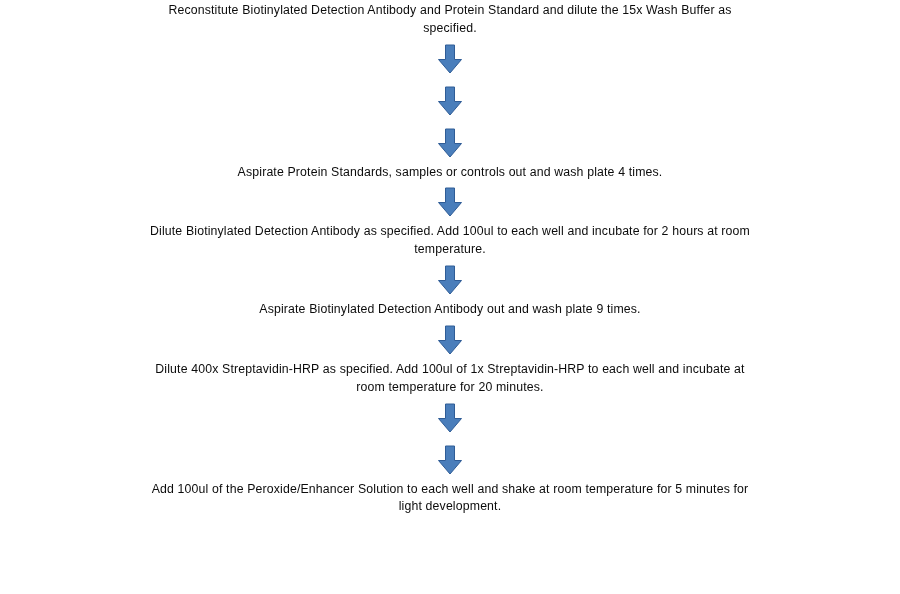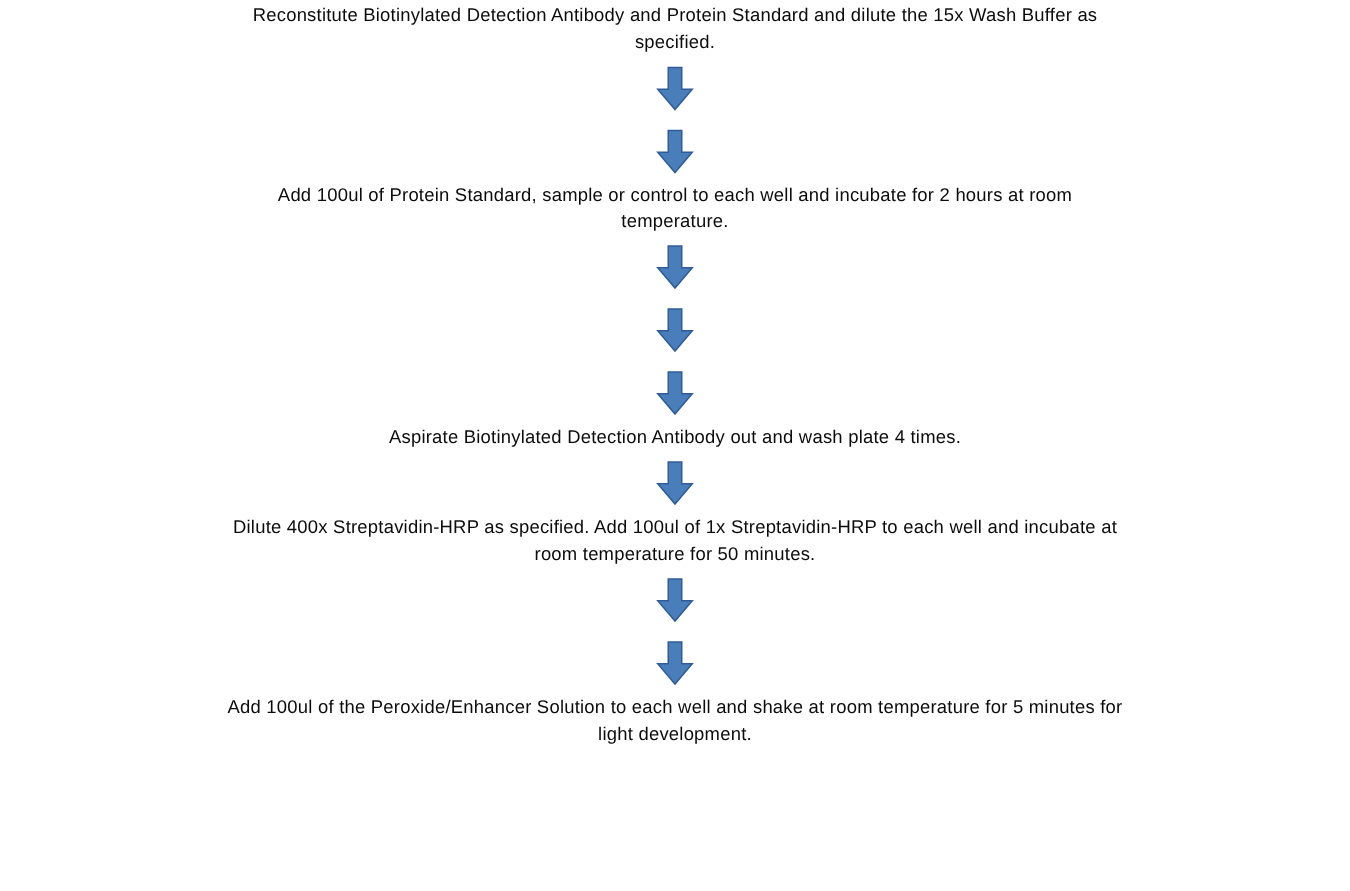--- a/index.html
+++ b/index.html
@@ -49,43 +49,44 @@
     <div class="arrow-wrap" style="margin: 6px 0px;">
       <svg width="26" height="30" viewBox="0 0 26 30" class="arrow">
         <path d="M8.5 1 L17.5 1 L17.5 15.5 L24.5 15.5 L13 29 L1.5 15.5 L8.5 15.5 Z" fill="#4a7ebb" stroke="#2f5c96" stroke-width="1" stroke-linejoin="miter"></path>
       </svg>
     </div>
     <div class="arrow-wrap" style="margin: 6px 0px;">
       <svg width="26" height="30" viewBox="0 0 26 30" class="arrow">
         <path d="M8.5 1 L17.5 1 L17.5 15.5 L24.5 15.5 L13 29 L1.5 15.5 L8.5 15.5 Z" fill="#4a7ebb" stroke="#2f5c96" stroke-width="1" stroke-linejoin="miter"></path>
       </svg>
     </div>
-    <div class="step">Add 100ul of Protein Standard, sample or control to each well and incubate for 2 hours at room temperature.</div>
     <div class="arrow-wrap" style="margin: 6px 0px;">
       <svg width="26" height="30" viewBox="0 0 26 30" class="arrow">
         <path d="M8.5 1 L17.5 1 L17.5 15.5 L24.5 15.5 L13 29 L1.5 15.5 L8.5 15.5 Z" fill="#4a7ebb" stroke="#2f5c96" stroke-width="1" stroke-linejoin="miter"></path>
       </svg>
     </div>
+    <div class="step">Aspirate Protein Standards, samples or controls out and wash plate 4 times.</div>
     <div class="arrow-wrap" style="margin: 6px 0px;">
       <svg width="26" height="30" viewBox="0 0 26 30" class="arrow">
         <path d="M8.5 1 L17.5 1 L17.5 15.5 L24.5 15.5 L13 29 L1.5 15.5 L8.5 15.5 Z" fill="#4a7ebb" stroke="#2f5c96" stroke-width="1" stroke-linejoin="miter"></path>
       </svg>
     </div>
+    <div class="step">Dilute Biotinylated Detection Antibody as specified. Add 100ul to each well and incubate for 2 hours at room temperature.</div>
     <div class="arrow-wrap" style="margin: 6px 0px;">
       <svg width="26" height="30" viewBox="0 0 26 30" class="arrow">
         <path d="M8.5 1 L17.5 1 L17.5 15.5 L24.5 15.5 L13 29 L1.5 15.5 L8.5 15.5 Z" fill="#4a7ebb" stroke="#2f5c96" stroke-width="1" stroke-linejoin="miter"></path>
       </svg>
     </div>
-    <div class="step">Aspirate Biotinylated Detection Antibody out and wash plate 4 times.</div>
+    <div class="step">Aspirate Biotinylated Detection Antibody out and wash plate 9 times.</div>
     <div class="arrow-wrap" style="margin: 6px 0px;">
       <svg width="26" height="30" viewBox="0 0 26 30" class="arrow">
         <path d="M8.5 1 L17.5 1 L17.5 15.5 L24.5 15.5 L13 29 L1.5 15.5 L8.5 15.5 Z" fill="#4a7ebb" stroke="#2f5c96" stroke-width="1" stroke-linejoin="miter"></path>
       </svg>
     </div>
-    <div class="step">Dilute 400x Streptavidin-HRP as specified. Add 100ul of 1x Streptavidin-HRP to each well and incubate at room temperature for 50 minutes.</div>
+    <div class="step">Dilute 400x Streptavidin-HRP as specified. Add 100ul of 1x Streptavidin-HRP to each well and incubate at room temperature for 20 minutes.</div>
     <div class="arrow-wrap" style="margin: 6px 0px;">
       <svg width="26" height="30" viewBox="0 0 26 30" class="arrow">
         <path d="M8.5 1 L17.5 1 L17.5 15.5 L24.5 15.5 L13 29 L1.5 15.5 L8.5 15.5 Z" fill="#4a7ebb" stroke="#2f5c96" stroke-width="1" stroke-linejoin="miter"></path>
       </svg>
     </div>
     <div class="arrow-wrap" style="margin: 6px 0px;">
       <svg width="26" height="30" viewBox="0 0 26 30" class="arrow">
         <path d="M8.5 1 L17.5 1 L17.5 15.5 L24.5 15.5 L13 29 L1.5 15.5 L8.5 15.5 Z" fill="#4a7ebb" stroke="#2f5c96" stroke-width="1" stroke-linejoin="miter"></path>
       </svg>
     </div>

